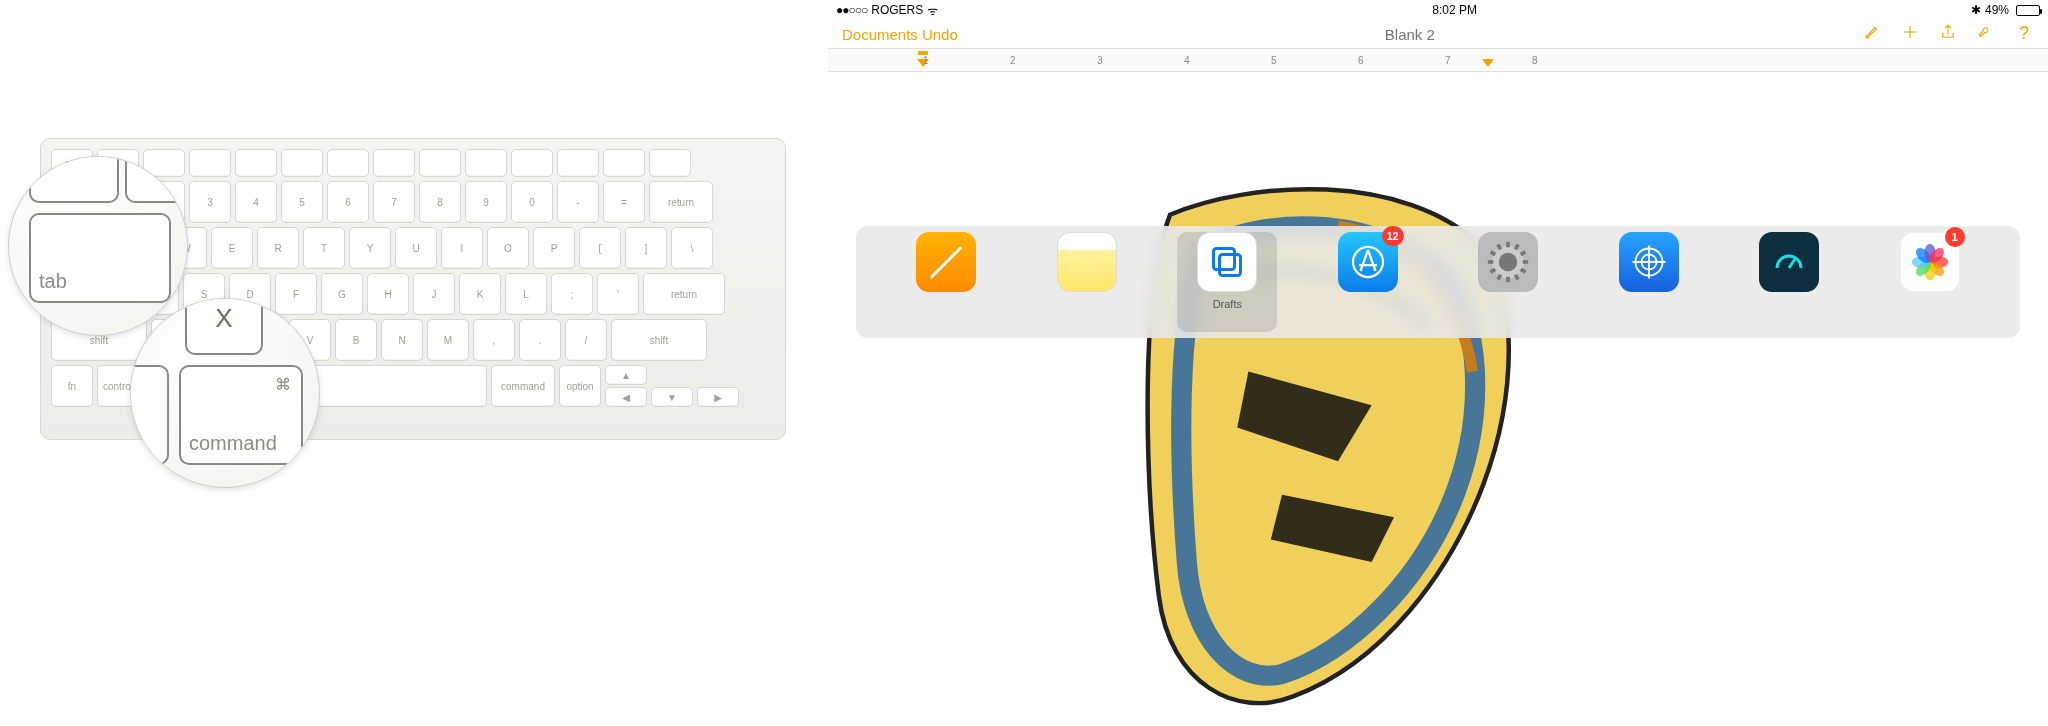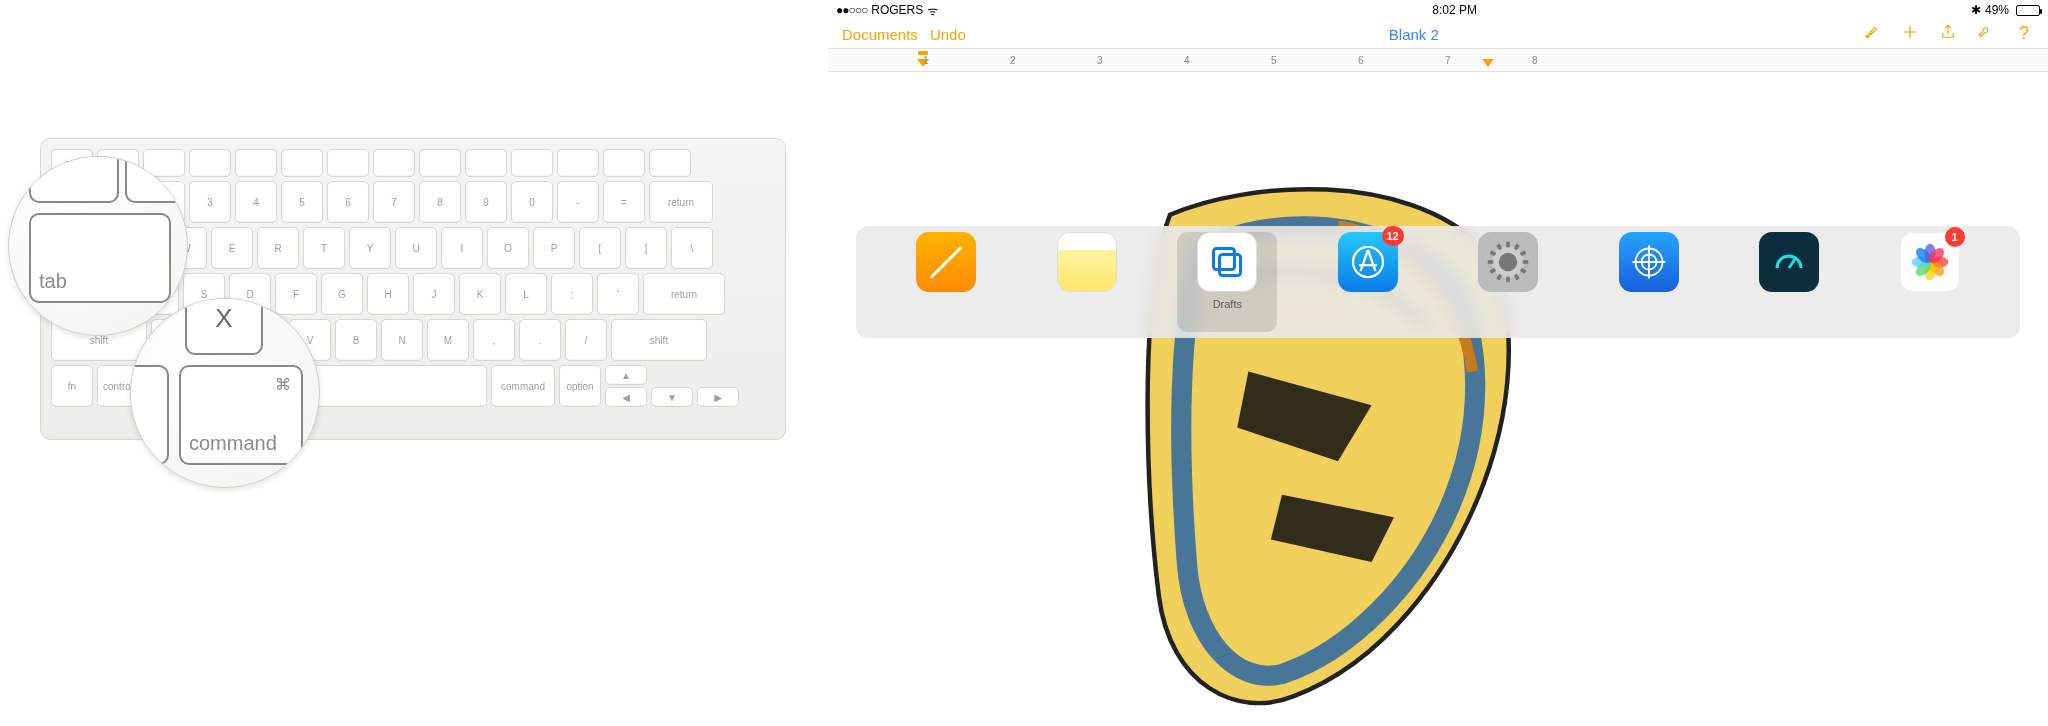--- a/index.html
+++ b/index.html
@@ -109,23 +109,23 @@
 }
 .battery-fill { height: 100%; background: #000; }
 
 
 .toolbar {
   height: 28px;
   display: flex;
   align-items: center;
   padding: 0 14px;
 }
-.toolbar-left { display: flex; gap: 12px; }
+.toolbar-left { display: flex; gap: 4px; }
 .toolbar-left span { color: #f7a400; font-size: 15px; }
-.toolbar-center { flex: 1; text-align: center; color: #3b82f6; font-size: 15px; }
+.toolbar-center { flex: 1; text-align: center; color: #737373; font-size: 15px; }
 .toolbar-right { display: flex; gap: 18px; color: #f7a400; font-size: 18px; }
 .tb-icon { width: 20px; text-align: center; }
 
 
 .ruler {
   height: 24px;
   background: #fafafa;
   border-top: 1px solid #e0e0e0;
   border-bottom: 1px solid #e0e0e0;
   position: relative;

